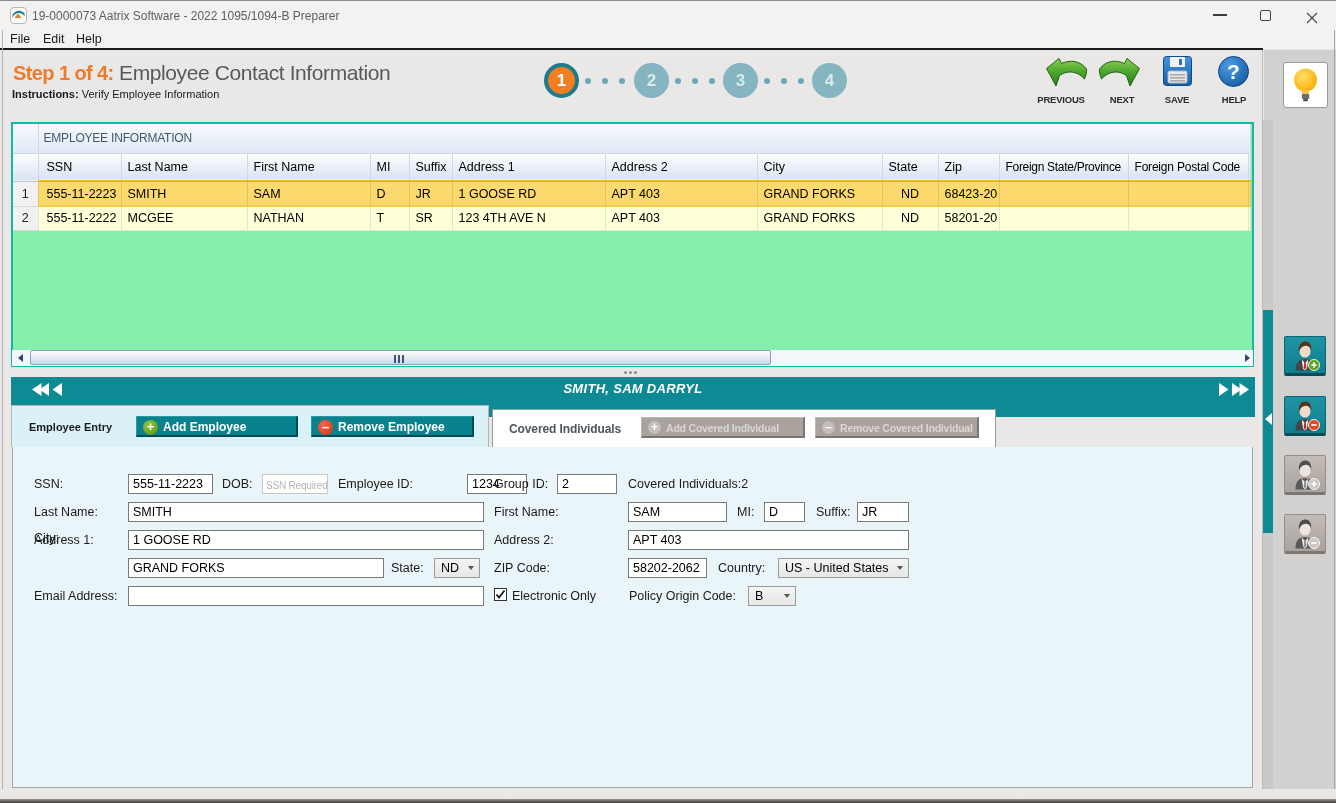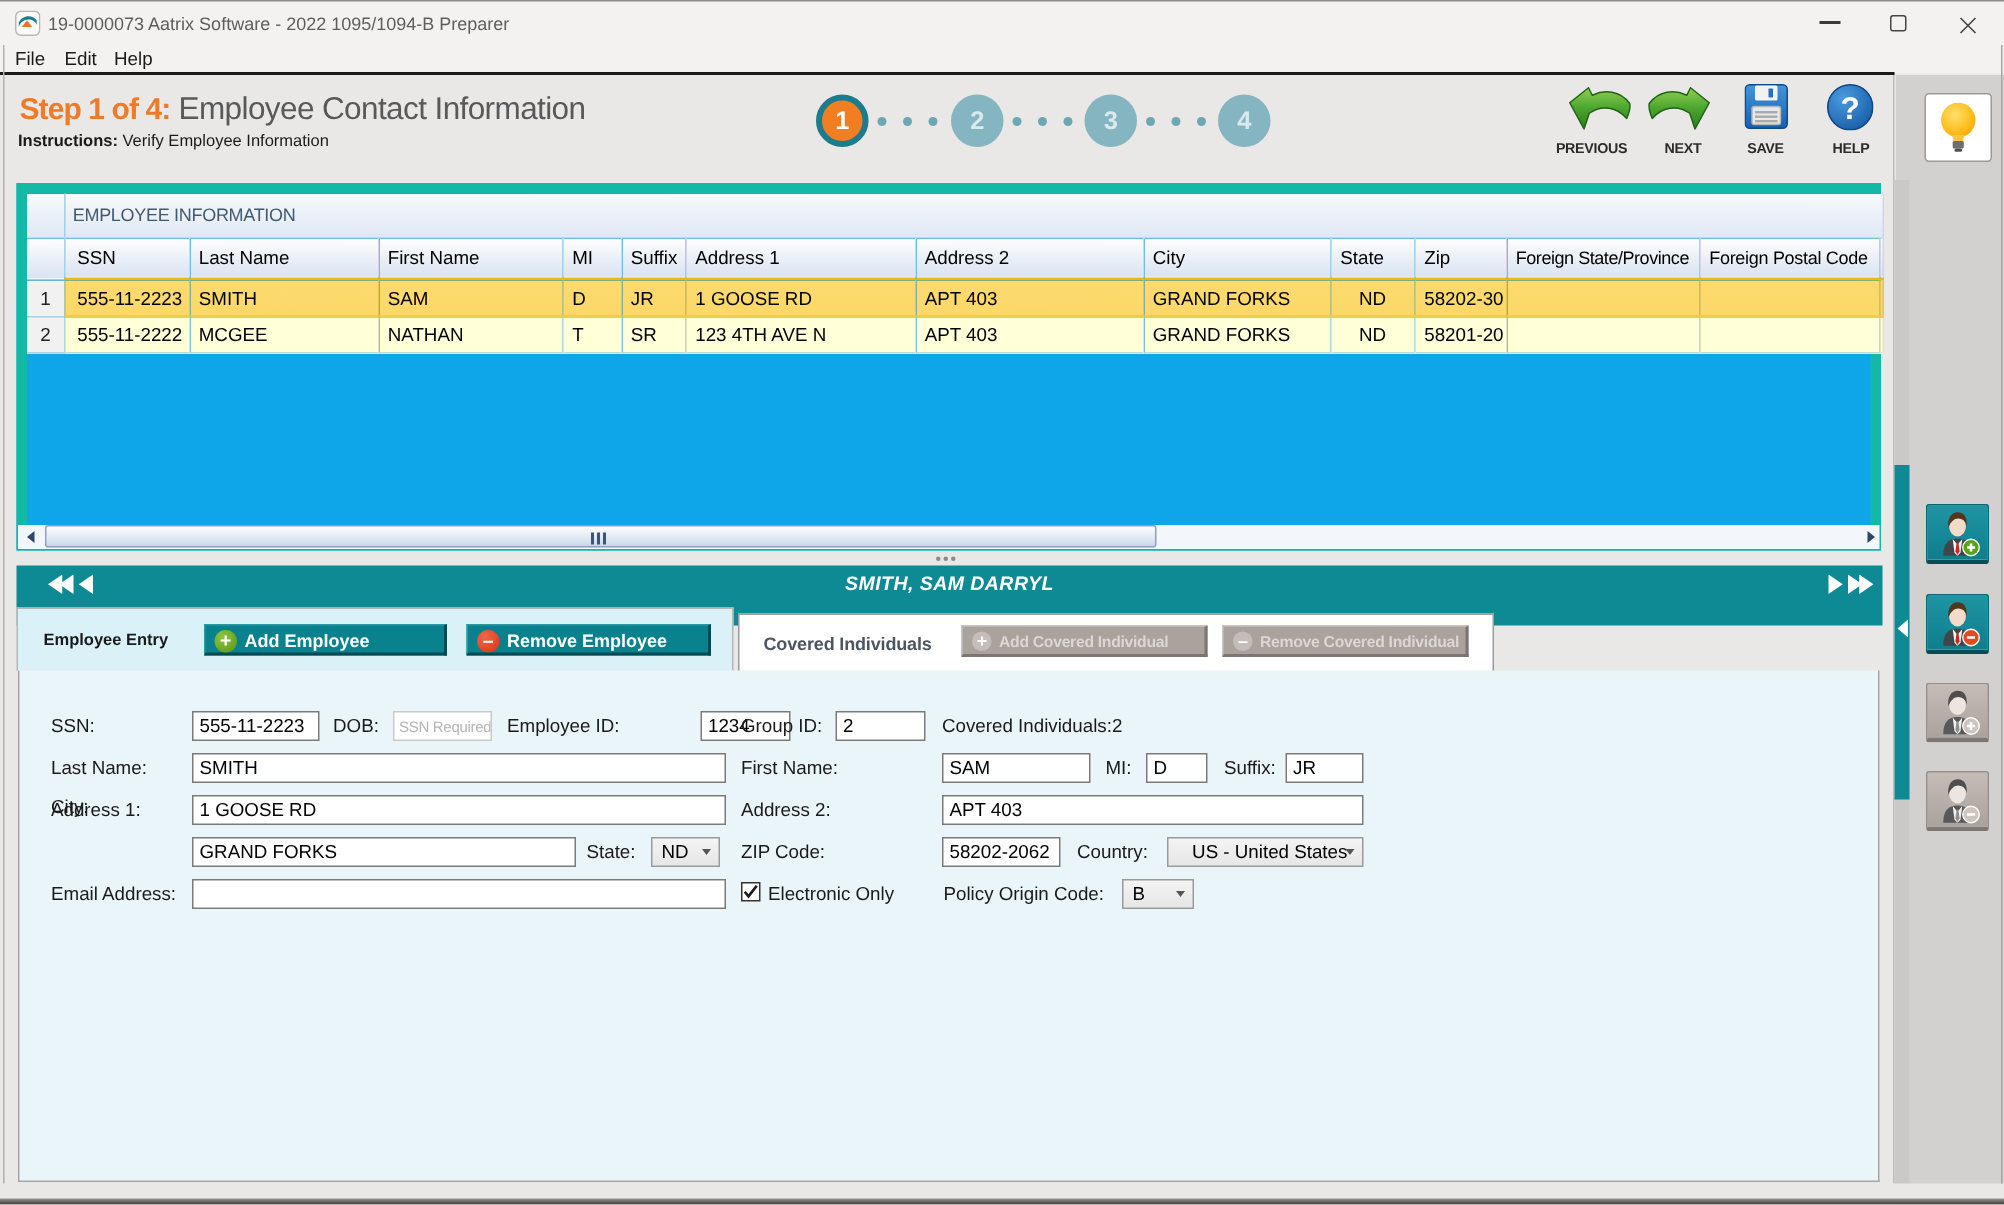--- a/index.html
+++ b/index.html
@@ -22,21 +22,21 @@
 #steptitle b { font-size:20px; letter-spacing:-0.6px; }
 #steptitle b { color:#ef7b28; font-weight:bold; }
 #instr { left:12px; top:88px; font-size:11px; color:#1a1a1a; }
 #instr b { font-weight:bold; }
 .stepcirc { position:absolute; top:63px; width:35px; height:35px; border-radius:50%; background:#85b5c0; color:#d9e9ed; font-size:17px; font-weight:bold; text-align:center; line-height:35px; }
 #circ1 { left:544px; width:35px; height:35px; background:#f17f21; border:4px solid #1a7c8d; color:#fff; line-height:27px; }
 .dot { position:absolute; top:77.5px; width:6px; height:6px; border-radius:50%; background:#6ca7b4; }
 .navlab { position:absolute; top:94px; font-size:9.5px; font-weight:bold; color:#2b2b2b; width:80px; text-align:center; letter-spacing:-0.2px; }
 
 
-#tablepanel { left:11px; top:122px; width:1243px; height:245px; background:#0ea5e9; border:7px solid #14b8a6; }
+#tablepanel { left:11px; top:122px; width:1243px; height:245px; background:#86efac; border:2px solid #14b8a6; }
 #tbl { border-collapse:collapse; table-layout:fixed; width:1238px; font-size:12.5px; color:#000; }
 #tbl td { border-right:1px solid #cdd7e6; overflow:hidden; white-space:nowrap; padding:0 0 0 6px; }
 #tbl tr.grouphead td { height:29px; background:linear-gradient(#f7fafd,#dfe8f4); color:#42586e; border-bottom:1px solid #cdd7e6; font-size:12.5px; }
 #tbl tr.colhead td { height:28px; background:linear-gradient(#fefefe,#d9e3f2); border-bottom:1px solid #b9c6da; }
 #tbl tr.row1 td { height:25px; border-top:2px solid #edb90e; border-bottom:2px solid #f3cb46; background:linear-gradient(#fbda70,#fcd868); border-right:1px solid #e3c35c; }
 #tbl tr.row2 td { height:24px; background:#ffffd8; border-bottom:1px solid #e8e8cf; border-right:1px solid #e4e4c8; }
 #tbl td.num { text-align:center; padding:0; border-right:1px solid #cdd7e6; color:#222; }
 #tbl tr.grouphead td.num { background:linear-gradient(#f7fafd,#dfe8f4); }
 #tbl tr.colhead td.num { background:linear-gradient(#fefefe,#d9e3f2); }
 #tbl tr.row1 td.num, #tbl tr.row2 td.num { background:#f1f1f1; border-top:none; border-bottom:1px solid #d8d8d8; }
@@ -209,21 +209,21 @@
           <td class="num">1</td>
           <td style="padding-left:8px;">555-11-2223</td>
           <td>SMITH</td>
           <td>SAM</td>
           <td>D</td>
           <td>JR</td>
           <td>1 GOOSE RD</td>
           <td>APT 403</td>
           <td>GRAND FORKS</td>
           <td style="text-align:center;padding:0;">ND</td>
-          <td>58202-30</td>
+          <td>68423-20</td>
           <td></td>
           <td></td>
           <td></td>
         </tr>
 <tr class="row2">
           <td class="num">2</td>
           <td style="padding-left:8px;">555-11-2222</td>
           <td>MCGEE</td>
           <td>NATHAN</td>
           <td>T</td>
@@ -321,21 +321,21 @@
 <div class="flabel" style="left:494px;top:533px;">Address 2:</div>
 <div class="finput" style="left:628px;top:530px;width:281px;">APT 403</div>
 
 <div class="flabel" style="left:34px;top:531px;">City:</div>
 <div class="finput" style="left:128px;top:558px;width:256px;">GRAND FORKS</div>
 <div class="flabel" style="left:391px;top:561px;">State:</div>
 <div class="fsel" style="left:434px;top:558px;width:46px;">ND<span class="arr"></span></div>
 <div class="flabel" style="left:494px;top:561px;">ZIP Code:</div>
 <div class="finput" style="left:628px;top:558px;width:79px;">58202-2062</div>
 <div class="flabel" style="left:718px;top:561px;">Country:</div>
-<div class="fsel" style="left:778px;top:558px;width:131px;text-align:center;">US - United States<span class="arr"></span></div>
+<div class="fsel" style="left:778px;top:558px;width:131px;">US - United States<span class="arr"></span></div>
 
 <div class="flabel" style="left:34px;top:589px;">Email Address:</div>
 <div class="finput" style="left:128px;top:586px;width:356px;"></div>
 <div class="abs" style="left:494px;top:588px;width:13px;height:13px;background:#fff;border:1px solid #333;">
     <svg width="11" height="11" style="position:absolute;left:0;top:0;">
       <path d="M1.5 5.5 L4 8.5 L9.5 1.5" stroke="#1a1a1a" stroke-width="1.8" fill="none"></path>
     </svg>
   </div>
 <div class="flabel" style="left:512px;top:589px;">Electronic Only</div>
 <div class="flabel" style="left:629px;top:589px;">Policy Origin Code:</div>

